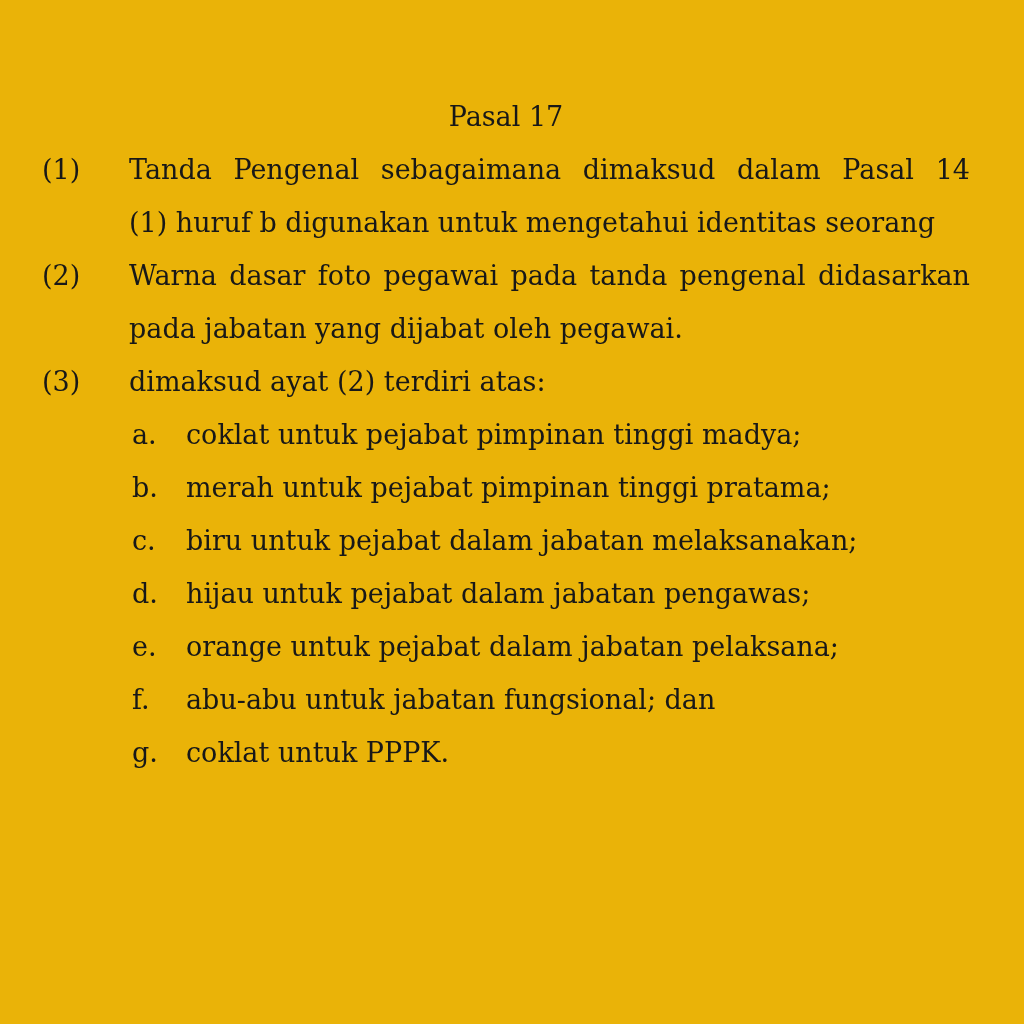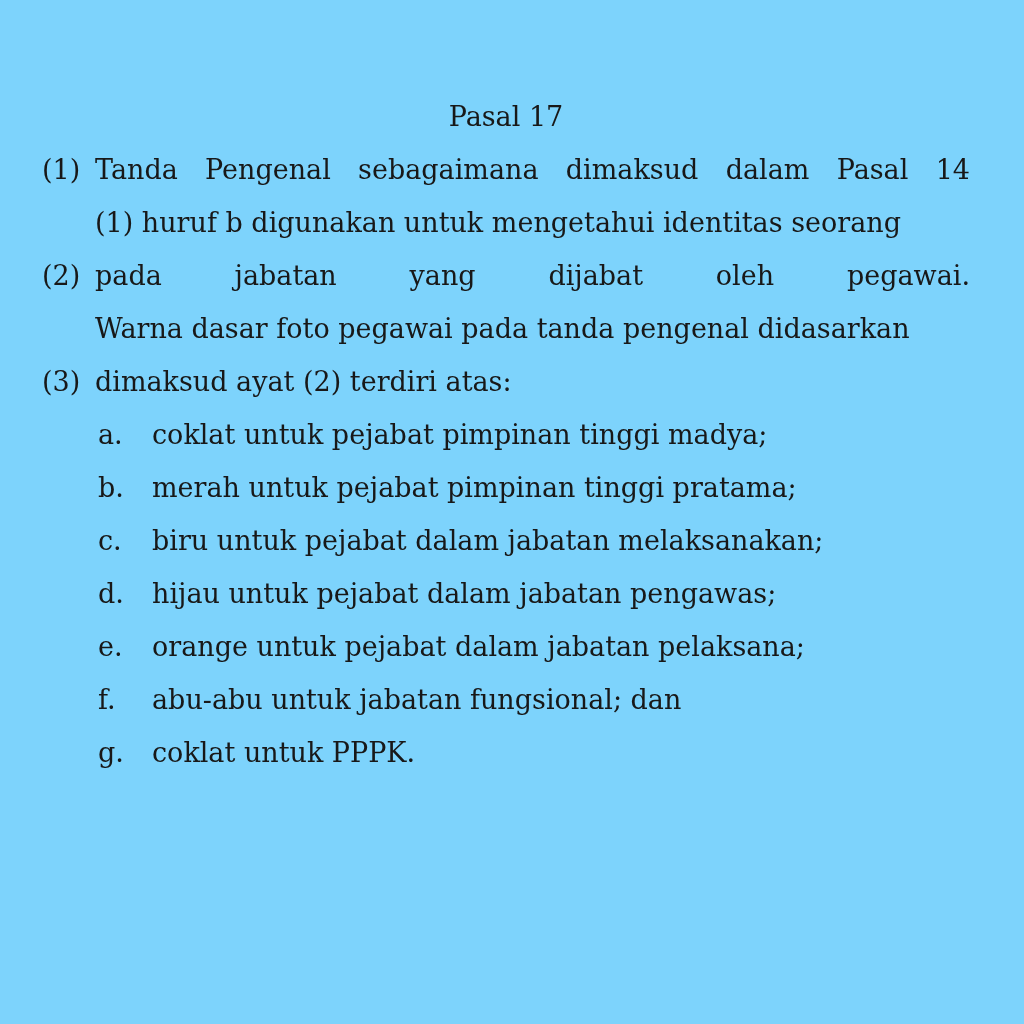--- a/index.html
+++ b/index.html
@@ -12,39 +12,40 @@
     height: 1024px;
     font-family: "DejaVu Serif", serif;
     color: #181818;
     overflow: hidden;
   }
   .page {
     box-sizing: border-box;
     width: 1024px;
     height: 1024px;
     padding: 90px 54px 0 42px;
-    background: #7dd3fc;
+    background: #eab308;
   }
   .doc-title {
     text-align: center;
     font-size: 27px;
     line-height: 53px;
   }
   .item {
     display: flex;
     font-size: 27px;
     line-height: 53px;
   }
   .num {
     flex: 0 0 53px;
     width: 53px;
   }
   .body {
     flex: 1;
     min-width: 0;
+    margin-left: 34px;
   }
   .para .line {
     text-align: justify;
     text-align-last: justify;
   }
   .para .line:last-child {
     text-align-last: left;
   }
   .sub-list {
     margin-left: 3px;
@@ -74,22 +75,22 @@
         <div class="line">Tanda Pengenal sebagaimana dimaksud dalam Pasal 14</div>
         <div class="line">(1) huruf b digunakan untuk mengetahui identitas seorang</div>
       </div>
     </div>
   </div>
 
   <div class="item">
     <div class="num">(2)</div>
     <div class="body">
       <div class="para">
+        <div class="line">Warna dasar foto pegawai pada tanda pengenal didasarkan</div>
         <div class="line">pada jabatan yang dijabat oleh pegawai.</div>
-        <div class="line">Warna dasar foto pegawai pada tanda pengenal didasarkan</div>
       </div>
     </div>
   </div>
 
   <div class="item">
     <div class="num">(3)</div>
     <div class="body">
       <div class="para">
         <div class="line">dimaksud ayat (2) terdiri atas:</div>
       </div>

